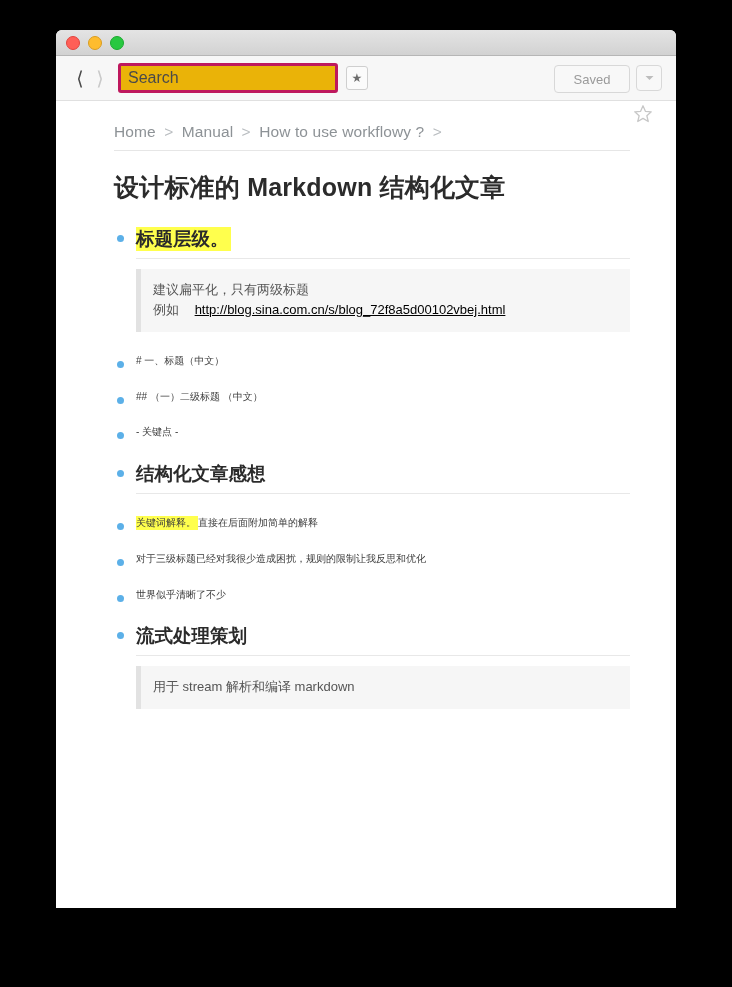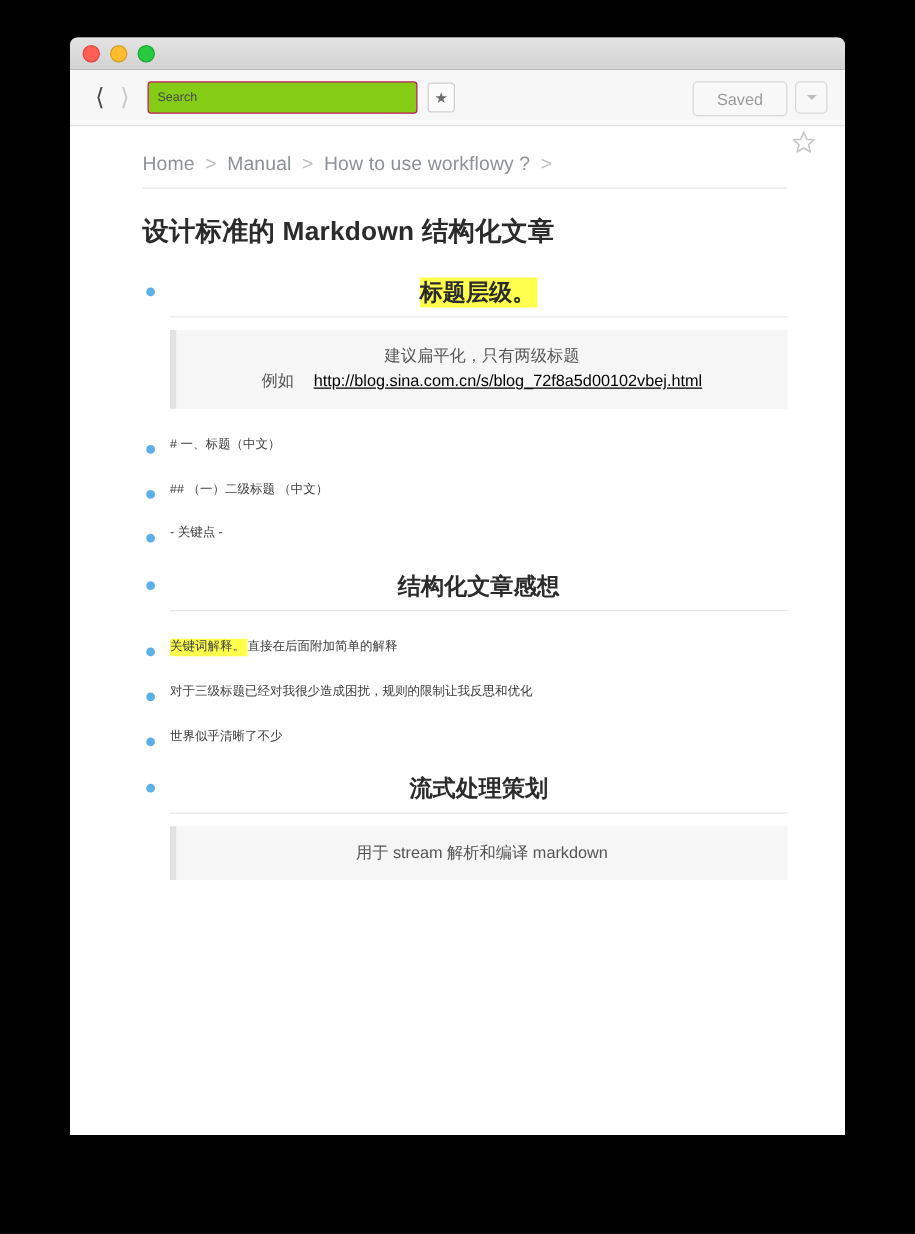--- a/index.html
+++ b/index.html
@@ -75,24 +75,24 @@
     padding: 0;
     cursor: pointer;
     font-family: "Liberation Sans", sans-serif;
   }
   .navbtn.back    { color: #4a4a4a; }
   .navbtn.forward { color: #c9c9c9; margin-right: 8px; }
 
   .search-input {
     width: 200px;
     height: 20px;
-    border: 1px solid #be185d;
+    border: 3px solid #be185d;
     border-radius: 3px;
-    background: #84cc16;
-    font-size: 10px;
+    background: #eab308;
+    font-size: 16px;
     color: #3a3a3a;
     padding: 2px 7px;
     outline: none;
     font-family: "Liberation Sans", sans-serif;
     box-sizing: content-box;
   }
   .search-input::placeholder { color: #4a4a4a; opacity: 1; }
 
   .star-btn {
     width: 22px;
@@ -167,42 +167,42 @@
     font-size: 15.5px;
     color: #9aa0a6;
     padding-bottom: 9px;
     border-bottom: 1px solid #e6e6e6;
     letter-spacing: 0.1px;
   }
   .crumb { color: #8d9296; cursor: pointer; }
   .crumb-sep { color: #b9bdc0; margin: 0 4px; }
 
   .doc-title {
-    font-size: 21px;
+    font-size: 25px;
     font-weight: bold;
     color: #2b2b2b;
     margin: 20px 0 0 0;
     letter-spacing: 0.2px;
   }
 
   
   .row {
     position: relative;
     padding-left: 22px;
   }
   .dot {
     position: absolute;
     left: 3px;
     width: 7px;
     height: 7px;
     border-radius: 50%;
     background: #5cb0e8;
   }
 
-  .row-h2 { margin-top: 22px; text-align: center; }
+  .row-h2 { margin-top: 22px; }
   .row-h2 .dot { top: 9px; }
   .h2-text {
     font-size: 18.5px;
     font-weight: bold;
     color: #2b2b2b;
     padding-bottom: 7px;
     border-bottom: 1px solid #e8e8e8;
   }
 
   .row-item { margin-top: 23px; }

